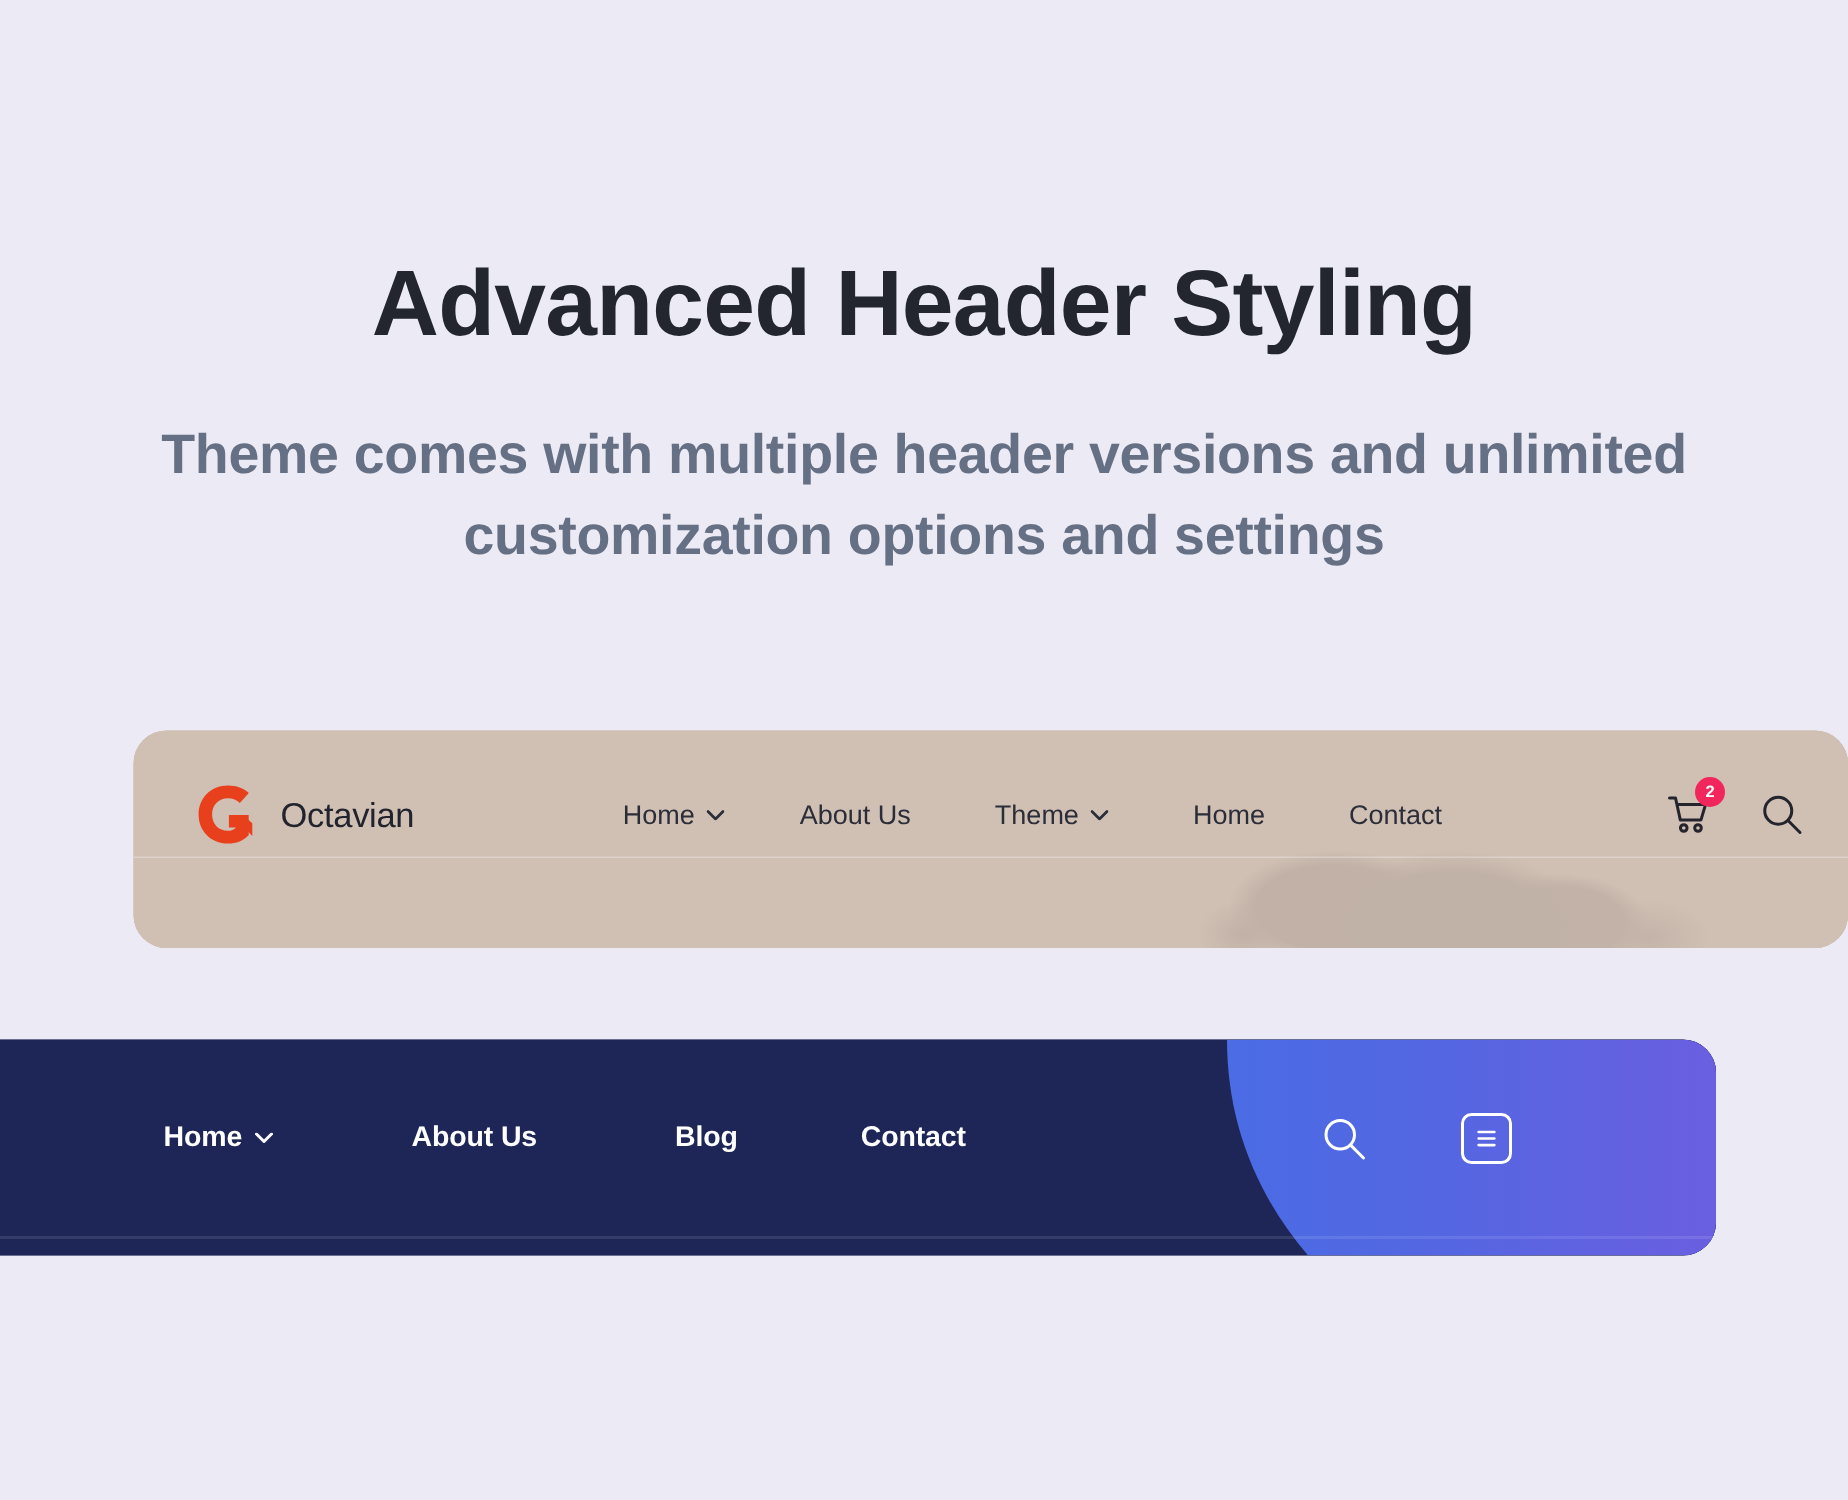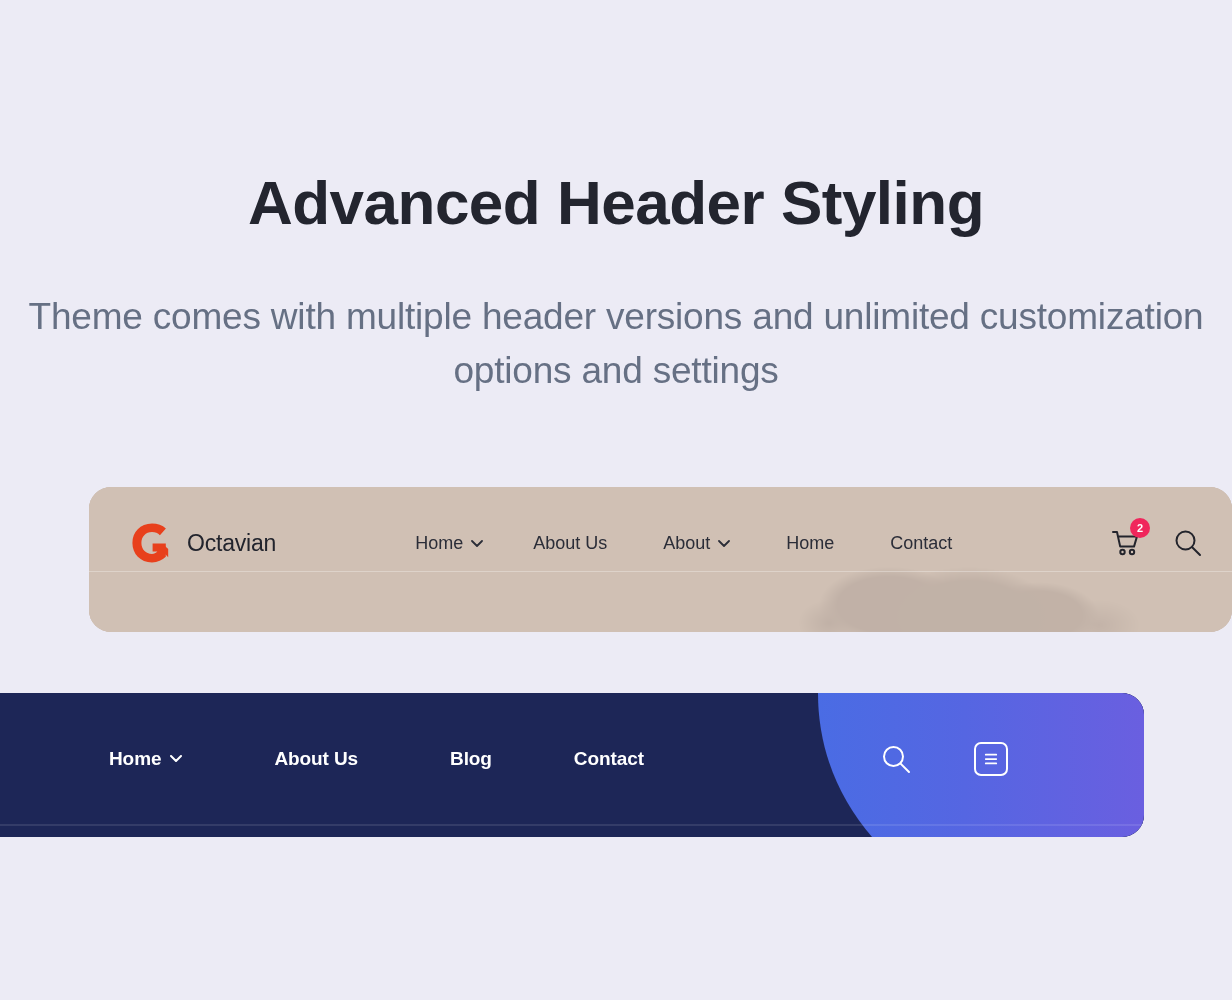--- a/index.html
+++ b/index.html
@@ -16,24 +16,24 @@
   .hero { position:absolute; left:0; top:0; width:1232px; text-align:center; }
   .hero-title {
     margin-top:172px;
     font-size:62px;
     line-height:1.0;
     font-weight:700;
     color:#23252f;
     letter-spacing:-0.5px;
   }
   .hero-sub {
-    margin-top:56px;
+    margin-top:42px;
     font-size:37px;
     line-height:1.47;
-    font-weight:400;
+    font-weight:700;
     color:#667084;
     letter-spacing:-0.2px;
     text-align:center;
   }
 
   
   .header-card {
     position:absolute;
     left:89px; top:487px;
     width:1143px; height:145px;
@@ -170,21 +170,21 @@
         <div class="nav-item">
           <span>Home</span>
           <svg class="chev" viewBox="0 0 12 7">
             <path d="M1 1 L6 6 L11 1" fill="none" stroke="#2b2d38" stroke-width="1.8" stroke-linecap="round" stroke-linejoin="round"></path>
           </svg>
         </div>
         <div class="nav-item sp">
           <span>About Us</span>
         </div>
         <div class="nav-item sp">
-          <span>About</span>
+          <span>Theme</span>
           <svg class="chev" viewBox="0 0 12 7">
             <path d="M1 1 L6 6 L11 1" fill="none" stroke="#2b2d38" stroke-width="1.8" stroke-linecap="round" stroke-linejoin="round"></path>
           </svg>
         </div>
         <div class="nav-item sp">
           <span>Home</span>
         </div>
         <div class="nav-item sp">
           <span>Contact</span>
         </div>

